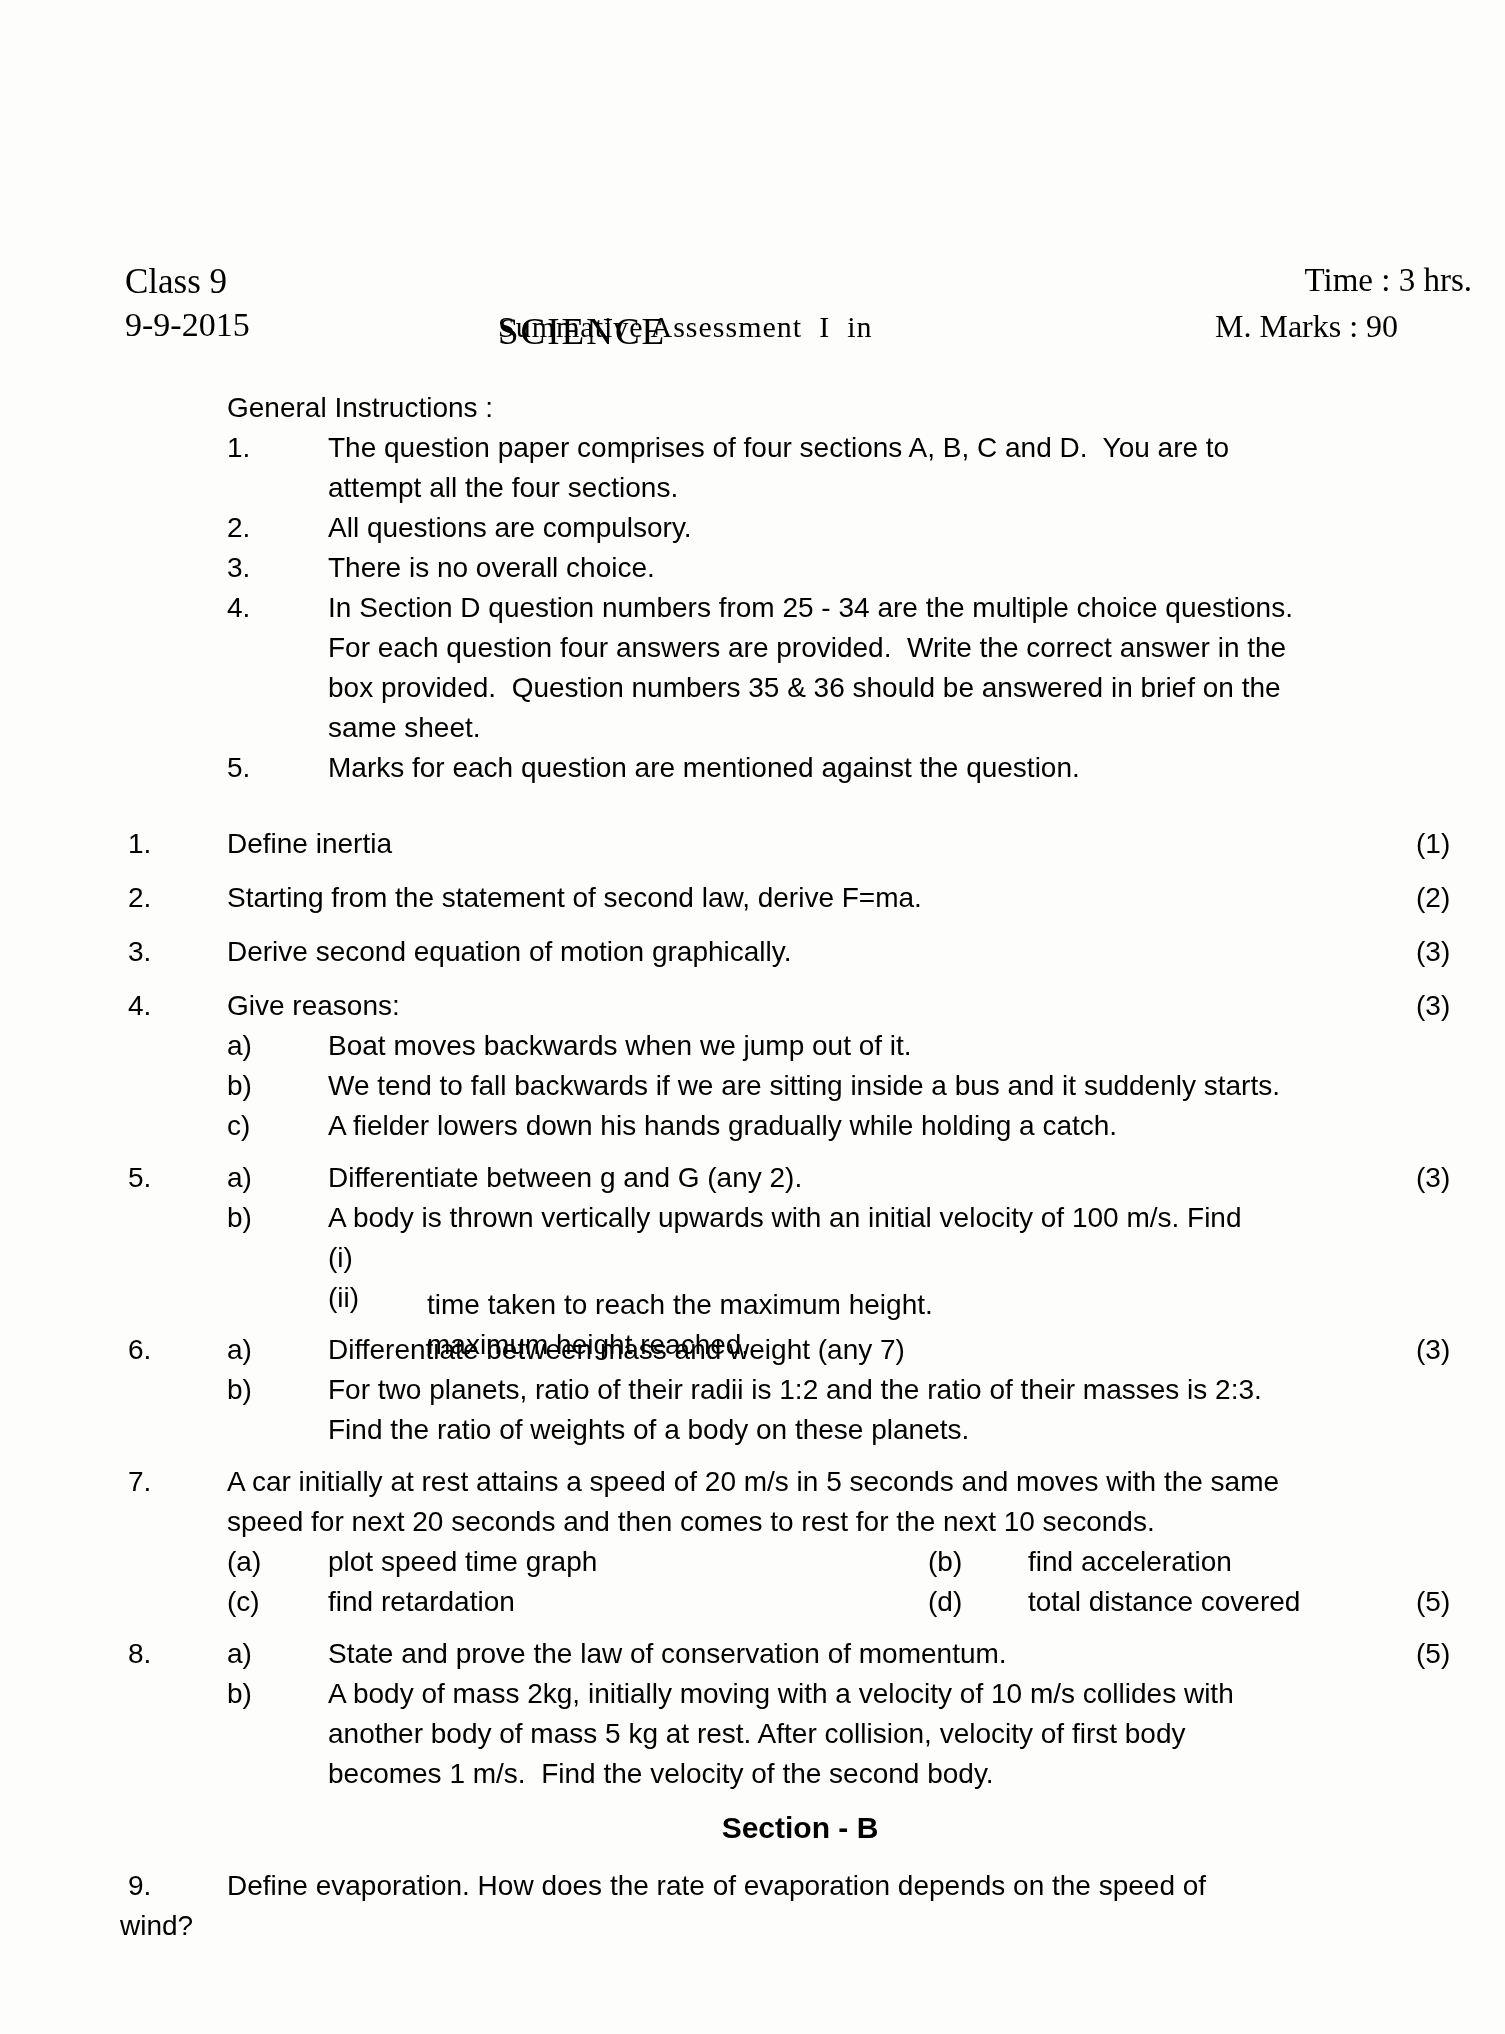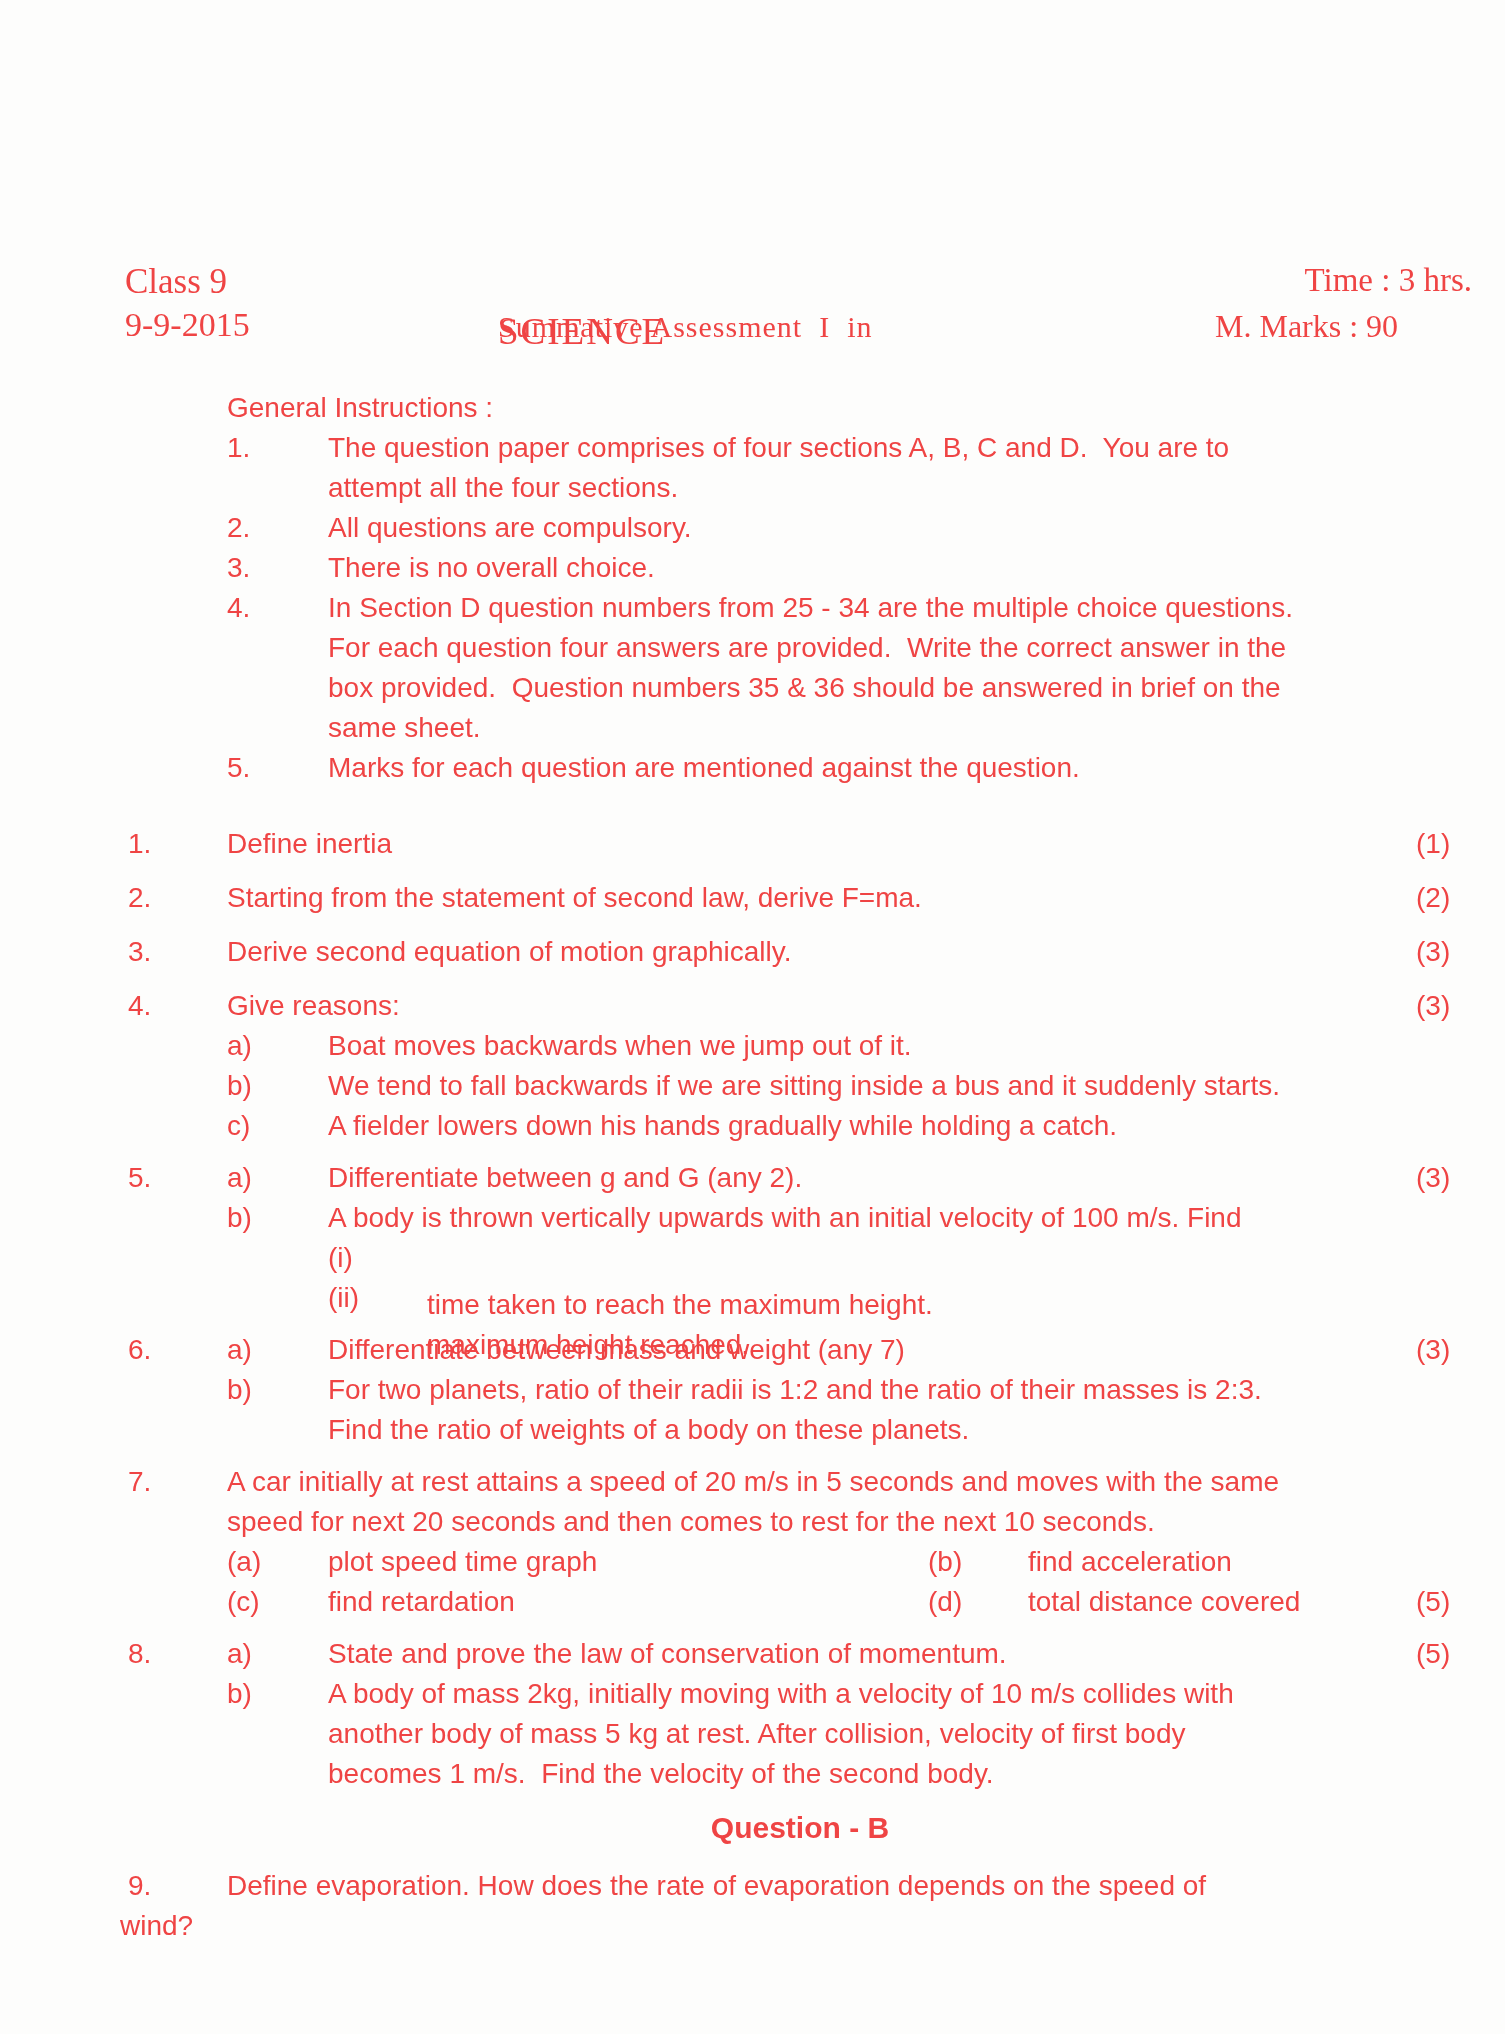--- a/index.html
+++ b/index.html
@@ -1,20 +1,20 @@
 <!DOCTYPE html>
 <html><head>
 <meta charset="utf-8">
 <style>
   html,body { margin:0; padding:0; background:#ffffff; }
   .page {
     position:relative;
     width:1505px; height:2034px;
     background:#fdfdfc;
-    color:#ef4444;
+    color:#000000;
     font-family:"Liberation Sans", sans-serif;
     font-size:28px;
     overflow:hidden;
   }
   
   .hdr { position:absolute; top:0; left:0; width:100%; height:388px;
          font-family:"Liberation Serif", serif; }
   .hdr span { position:absolute; white-space:pre; }
   .h-class   { left:125px; top:262px; font-size:35px; }
   .h-time    { right:33px; top:262px; font-size:33px; }
@@ -200,21 +200,21 @@
       <span class="l3">A body of mass 2kg, initially moving with a velocity of 10 m/s collides with</span>
     </div>
     <div class="row">
       <span class="l3">another body of mass 5 kg at rest. After collision, velocity of first body</span>
     </div>
     <div class="row">
       <span class="l3">becomes 1 m/s.  Find the velocity of the second body.</span>
     </div>
     <div class="gap12"></div>
 
-    <div class="sec">Question - B</div>
+    <div class="sec">Section - B</div>
     <div class="gap16"></div>
 
     <div class="row">
       <span class="l1">9.</span>
       <span class="l2">Define evaporation. How does the rate of evaporation depends on the speed of</span>
     </div>
     <div class="row">
       <span class="l0">wind?</span>
     </div>
 

